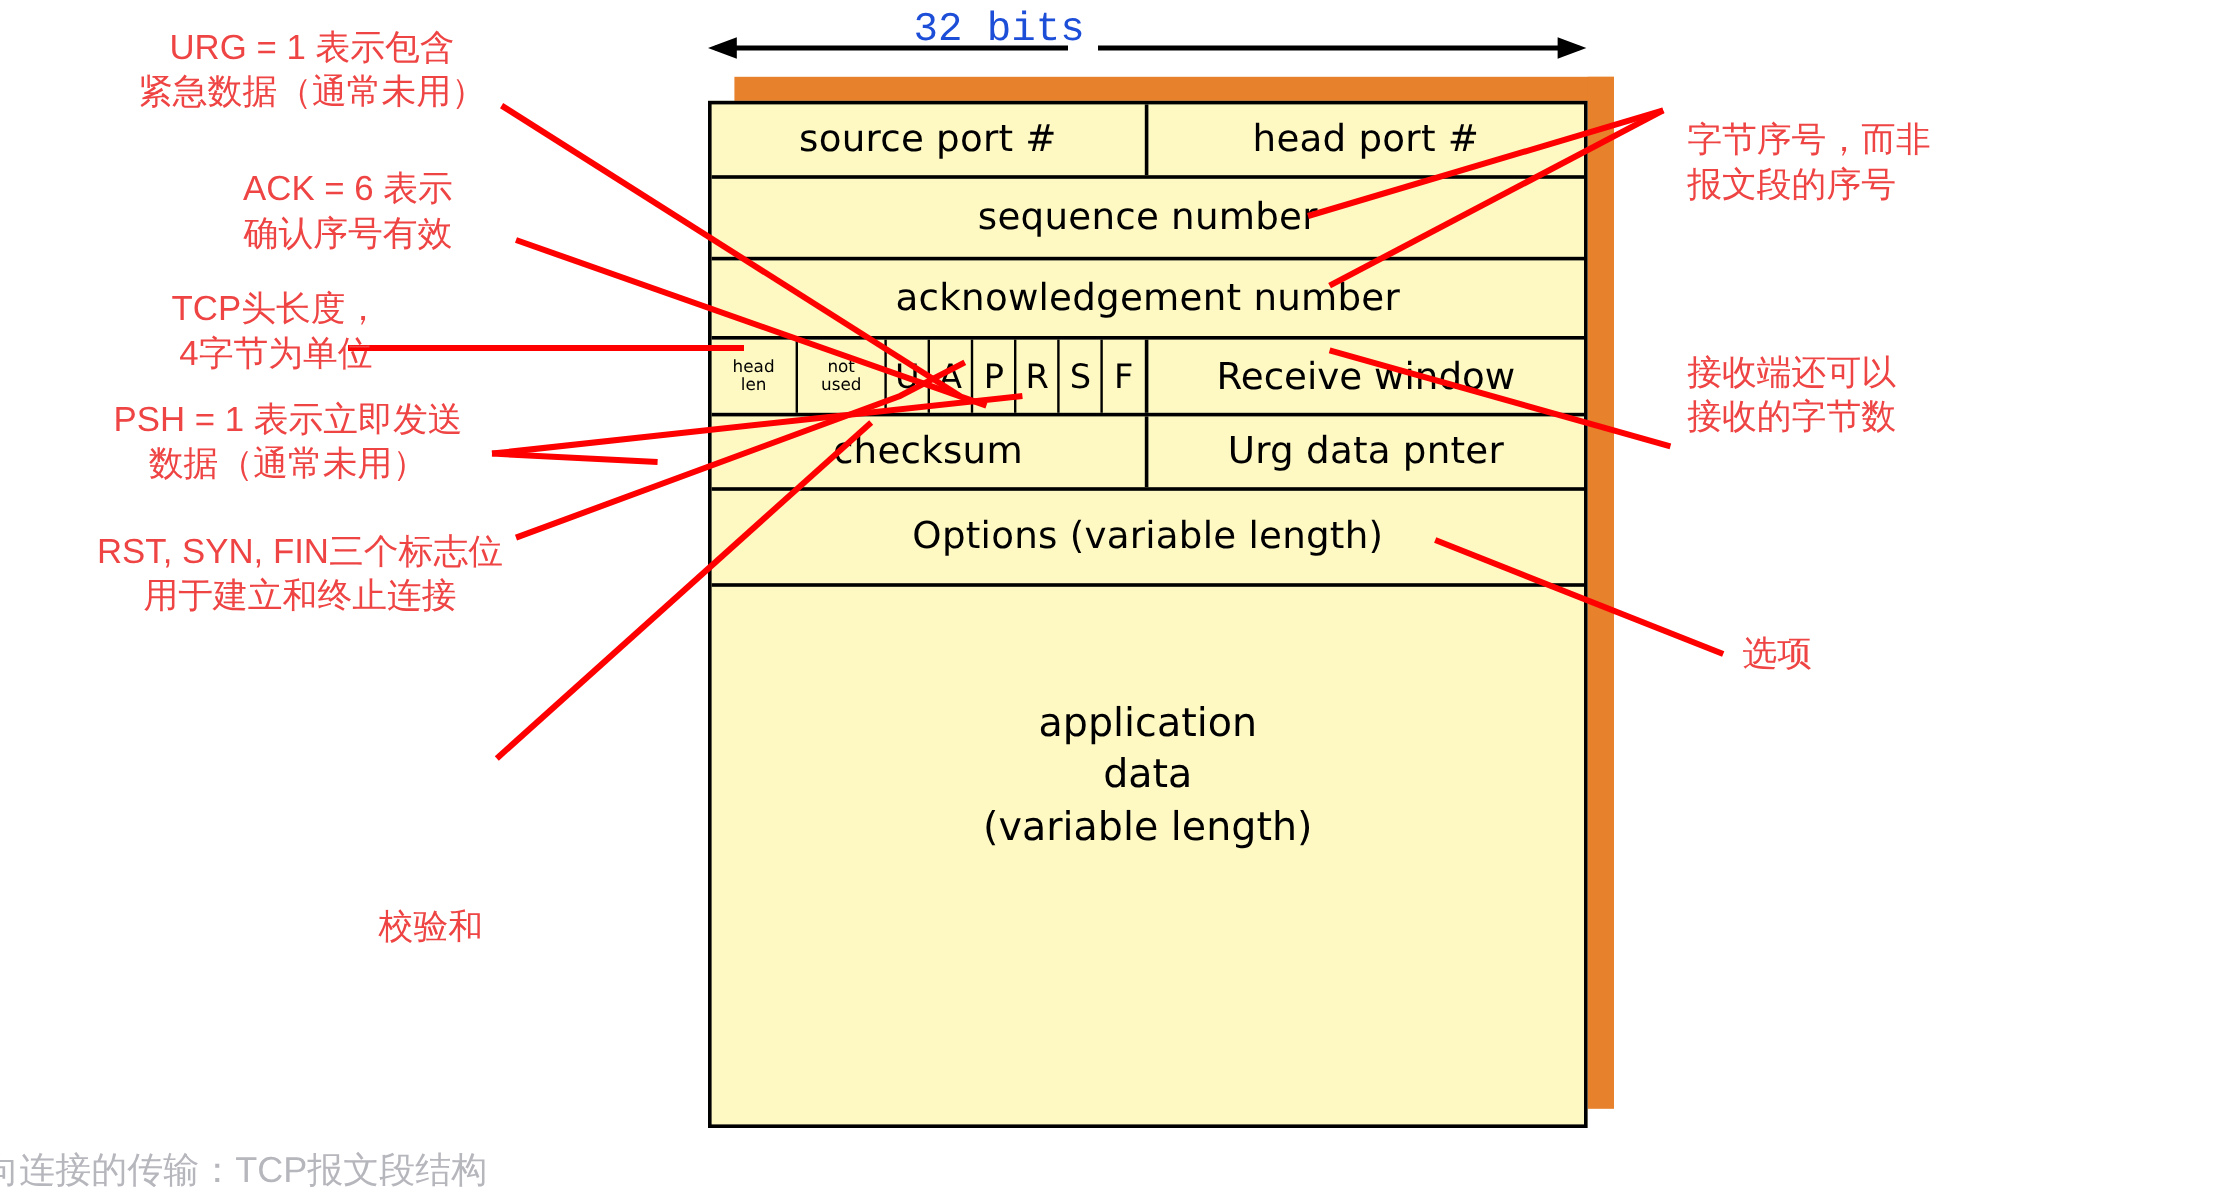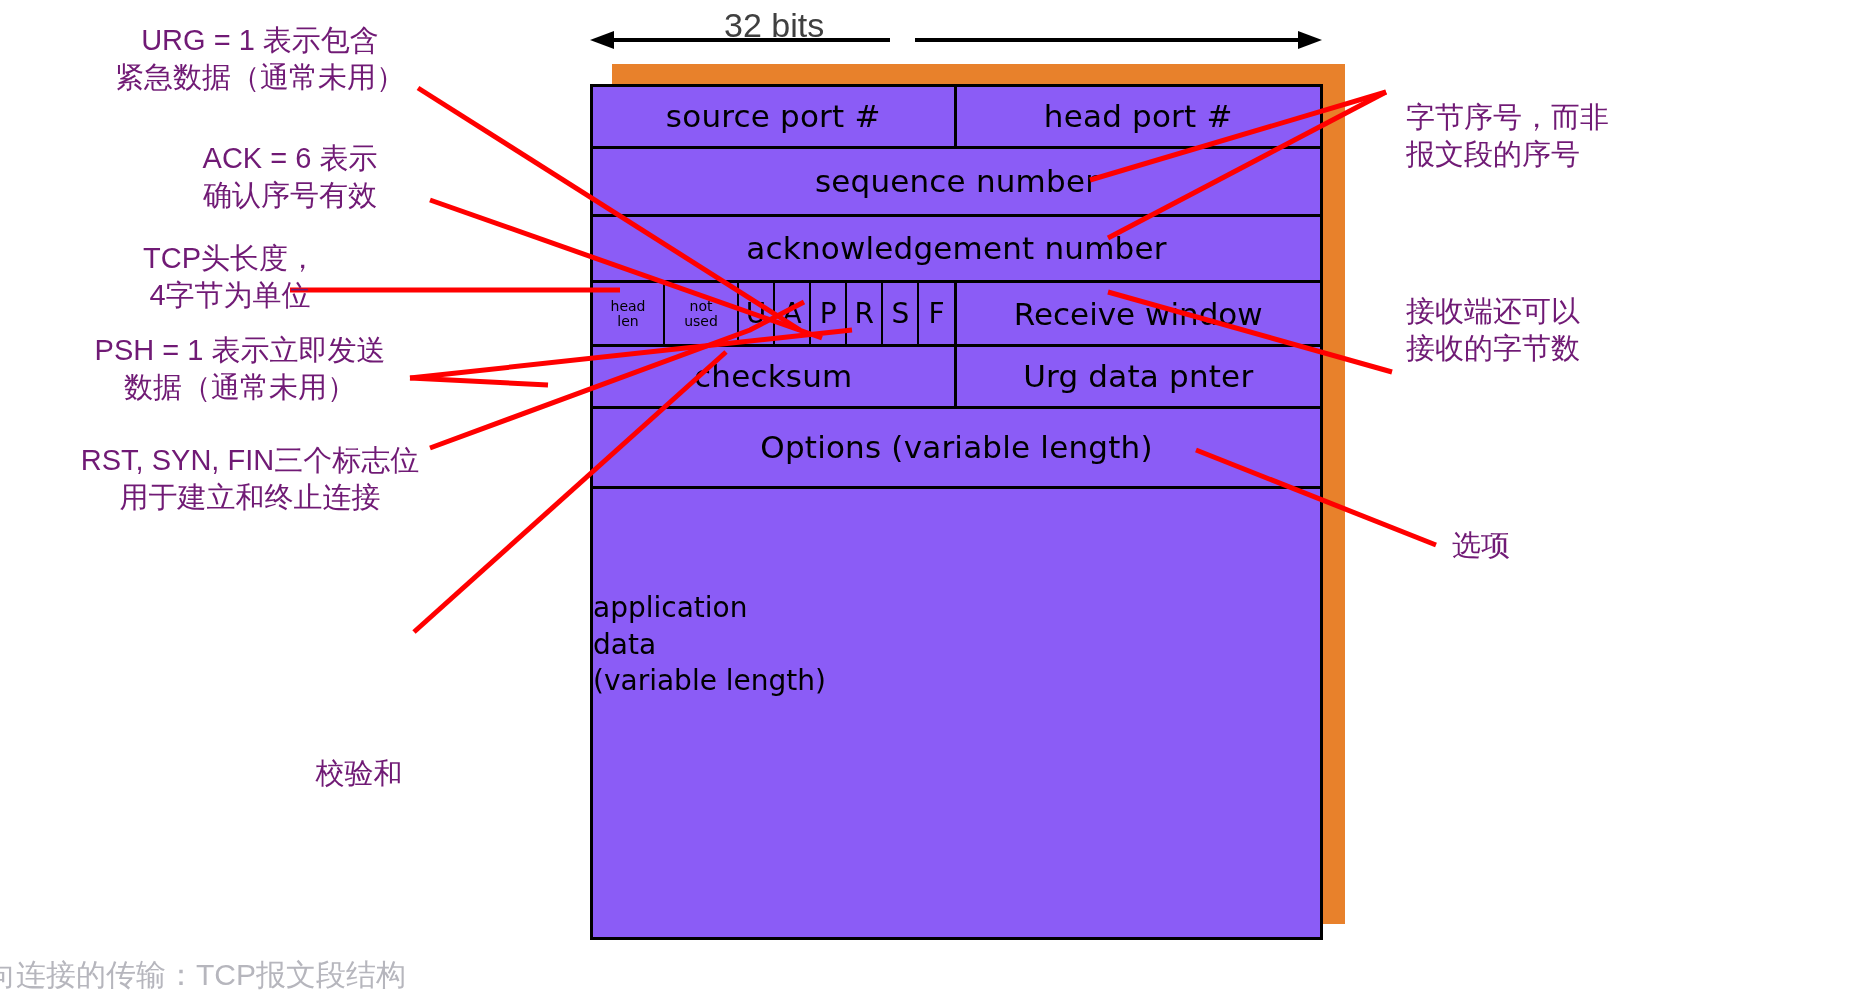--- a/index.html
+++ b/index.html
@@ -46,21 +46,21 @@
   }
 
   
   #tcp-diagram {
     position: absolute;
     left: 590px;
     top: 84px;
     width: 733px;
     height: 856px;
     border: 3px solid #000000;
-    background: #8b5cf6;
+    background: #fef9c3;
     z-index: 2;
     font-family: "DejaVu Sans", sans-serif;
   }
   .hdr-row {
     display: flex;
     width: 100%;
     border-bottom: 3px solid #000000;
     align-items: stretch;
   }
   .hdr-cell {
@@ -120,41 +120,41 @@
   .flag-bit:last-child { border-right: none; }
 
   #cell-rwnd {
     width: 50%;
     display: flex;
     align-items: center;
     justify-content: center;
     font-size: 31px;
   }
 
-  .appdata-line { font-size: 28px; line-height: 1.32; }
+  .appdata-line { font-size: 33px; line-height: 1.32; text-align: center; }
 
   
   #bits-label {
     position: absolute;
     left: 724px;
     top: 6px;
     width: 180px;
-    text-align: left;
+    text-align: right;
     font-size: 34px;
-    font-family: Liberation Sans, sans-serif;
-    color: #404040;
+    font-family: Liberation Mono, monospace;
+    color: #1d4ed8;
     z-index: 6;
   }
 
   
   .annot {
     position: absolute;
     font-size: 29px;
     line-height: 1.28;
-    color: #701a75;
+    color: #ef4444;
     white-space: pre-line;
     z-index: 6;
   }
   .annot.left-al  { text-align: left; }
   .annot.center-al{ text-align: center; }
 
   #annot-urg   { left: 60px;  top: 22px;  width: 400px; }
   #annot-ack   { left: 120px; top: 140px; width: 340px; }
   #annot-headlen { left: 70px; top: 240px; width: 320px; }
   #annot-psh   { left: 30px;  top: 332px; width: 420px; }

